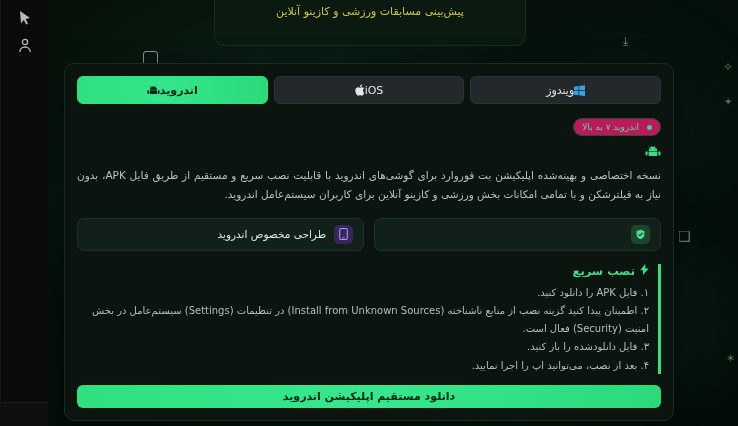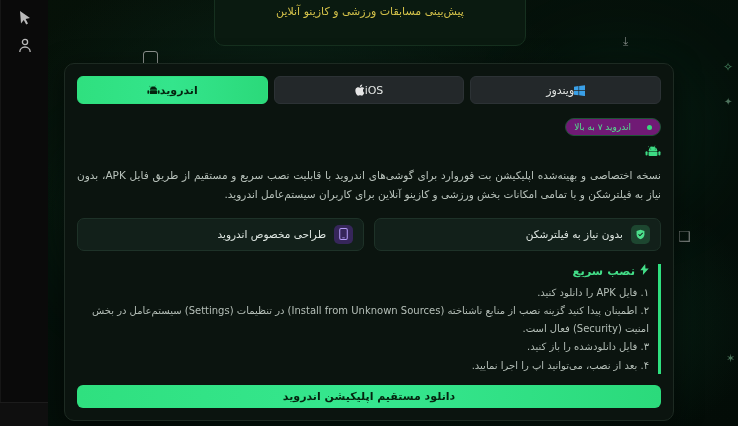--- a/index.html
+++ b/index.html
@@ -107,22 +107,22 @@
     background: linear-gradient(90deg, #2fe07f 0%, #34e58c 50%, #2bd97a 100%);
     color: #04230f;
     font-weight: bold;
     border: 1px solid #2fe07f;
   }
   .tab .tab-ico { display: inline-flex; align-items: center; }
 
   
   .pill-row { display: flex; justify-content: flex-start; margin-top: 14px; }
   .pill {
-    display: inline-flex; align-items: center; gap: 16px;
-    background: #701a75;
+    display: inline-flex; align-items: center; gap: 8px;
+    background: #be185d;
     border: 1px solid #1f5336;
     color: #54e08d;
     font-size: 9px;
     border-radius: 10px;
     padding: 3px 8px 3px 8px;
   }
   .pill .dot { width: 5px; height: 5px; border-radius: 50%; background: #38d97c; display: inline-block; }
 
   
   .title-row {
@@ -290,21 +290,20 @@
     <div class="desc">نسخه اختصاصی و بهینه‌شده اپلیکیشن بت فوروارد برای گوشی‌های اندروید با قابلیت نصب سریع و مستقیم از طریق فایل APK، بدون نیاز به فیلترشکن و با تمامی امکانات بخش ورزشی و کازینو آنلاین برای کاربران سیستم‌عامل اندروید.</div>
 
     <div class="features">
       <div class="feature green">
         <span class="fic">
           <svg width="11" height="11" viewBox="0 0 14 14">
               <path fill="#4ce08c" d="M7 .8l5 1.8v4.1c0 3.2-2.1 5.6-5 6.5-2.9-.9-5-3.3-5-6.5V2.6L7 .8z"></path>
               <path fill="#12201a" d="M6.3 9.3L4.1 7.2l.85-.85L6.3 7.7l3.1-3.1.85.85z"></path>
             </svg>
         </span>
-        <span class="flabel">بدون نیاز به فیلترشکن</span>
       </div>
       <div class="feature purple">
         <span class="fic">
           <svg width="9" height="12" viewBox="0 0 10 14">
               <rect x="0.6" y="0.6" width="8.8" height="12.8" rx="1.6" fill="none" stroke="#b39bf5" stroke-width="1.2"></rect>
               <rect x="3.4" y="11" width="3.2" height="0.9" rx=".45" fill="#b39bf5"></rect>
             </svg>
         </span>
         <span class="flabel">طراحی مخصوص اندروید</span>
       </div>

